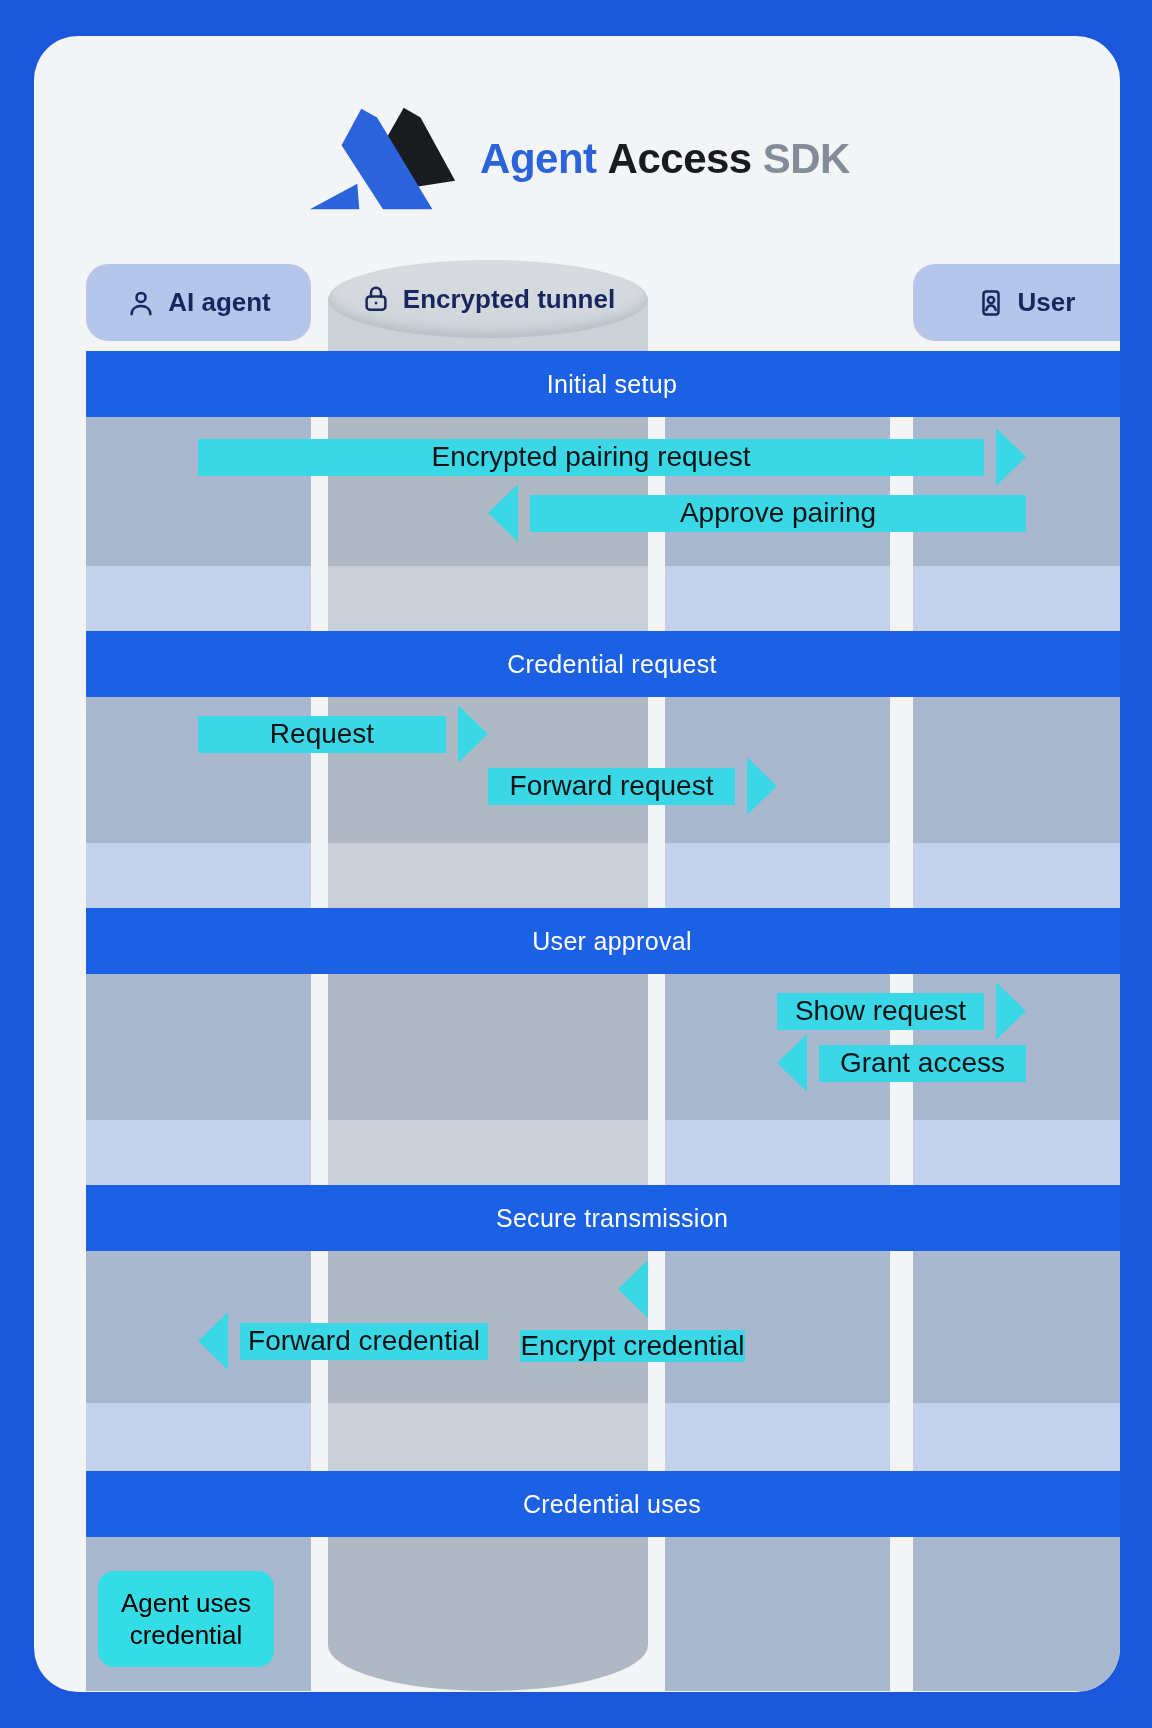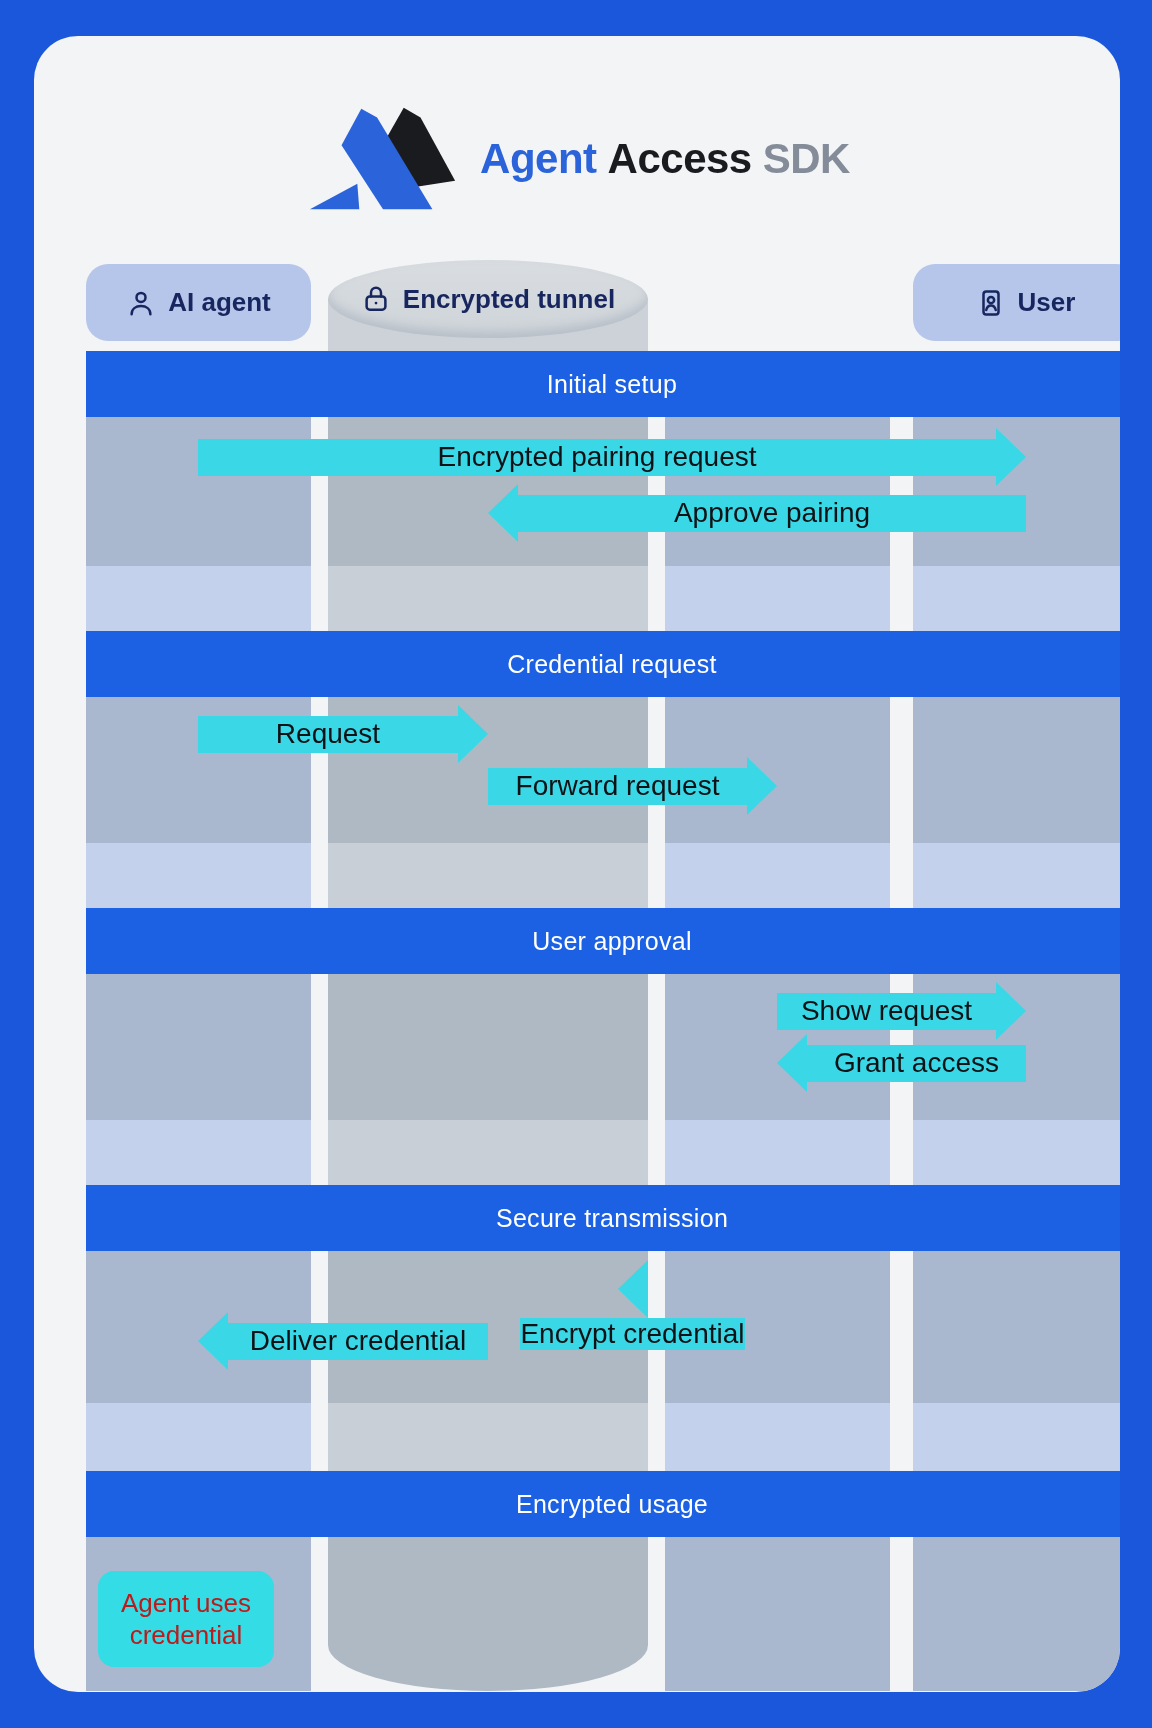--- a/index.html
+++ b/index.html
@@ -60,21 +60,21 @@
   .actor-icon{width:30px;height:30px;flex:0 0 auto;display:block;}
   
   .band{
     position:absolute;left:52px;width:1052px;height:66px;background:#1c61e4;z-index:2;
     display:flex;align-items:center;justify-content:center;
     color:#ffffff;font-size:25px;font-weight:500;letter-spacing:.3px;
   }
   .band-1{top:315px;} .band-2{top:595px;} .band-3{top:872px;}
   .band-4{top:1149px;} .band-5{top:1435px;}
   
-  .arrow{position:absolute;height:58px;display:flex;align-items:center;z-index:4;}
+  .arrow{position:absolute;height:58px;display:flex;align-items:center;z-index:4;gap:12px;}
   .a-body{
     flex:1;height:37px;background:#3ad8e6;
     display:flex;align-items:center;justify-content:center;
     color:#0d1216;font-size:28px;white-space:nowrap;
   }
   .a-head{width:0;height:0;border-top:29px solid transparent;border-bottom:29px solid transparent;}
   .dir-right .a-head{border-left:30px solid #3ad8e6;}
   .dir-left  .a-head{border-right:30px solid #3ad8e6;order:-1;}
   .arr-1{left:164px;top:392px;width:828px;}
   .arr-2{left:454px;top:448px;width:538px;}
@@ -82,21 +82,21 @@
   .arr-4{left:454px;top:721px;width:289px;}
   .arr-5{left:743px;top:946px;width:249px;}
   .arr-6{left:743px;top:998px;width:249px;}
   .arr-7{left:454px;top:1224px;width:289px;flex-direction:column;}
   .arr-8{left:164px;top:1276px;width:290px;}
   
   .note-box{
     position:absolute;left:64px;top:1535px;width:176px;height:96px;z-index:4;
     background:#34dce6;border-radius:16px;
     display:flex;align-items:center;justify-content:center;text-align:center;
-    color:#b91c1c;font-size:26px;line-height:1.25;padding:6px;
+    color:#000000;font-size:26px;line-height:1.25;padding:6px;
   }
 </style>
 </head>
 <body>
 
 <div class="stage">
   <div class="card">
 
     <div class="logo-row">
       <svg class="logo-mark" viewBox="0 0 160 110" xmlns="http://www.w3.org/2000/svg">
@@ -145,21 +145,21 @@
     <div class="band band-2">
         <span>Credential request</span>
       </div>
     <div class="band band-3">
         <span>User approval</span>
       </div>
     <div class="band band-4">
         <span>Secure transmission</span>
       </div>
     <div class="band band-5">
-        <span>Encrypted usage</span>
+        <span>Credential uses</span>
       </div>
 
     <div class="arrow dir-right arr-1">
       <div class="a-body">
           <span>Encrypted pairing request</span>
         </div>
       <div class="a-head"></div>
     </div>
     <div class="arrow dir-left arr-2">
       <div class="a-body">
@@ -192,21 +192,21 @@
       <div class="a-head"></div>
     </div>
     <div class="arrow dir-left arr-7">
       <div class="a-body">
           <span>Encrypt credential</span>
         </div>
       <div class="a-head"></div>
     </div>
     <div class="arrow dir-left arr-8">
       <div class="a-body">
-          <span>Deliver credential</span>
+          <span>Forward credential</span>
         </div>
       <div class="a-head"></div>
     </div>
 
     <div class="note-box">
       <span>Agent uses credential</span>
     </div>
 
   </div>
 </div>

